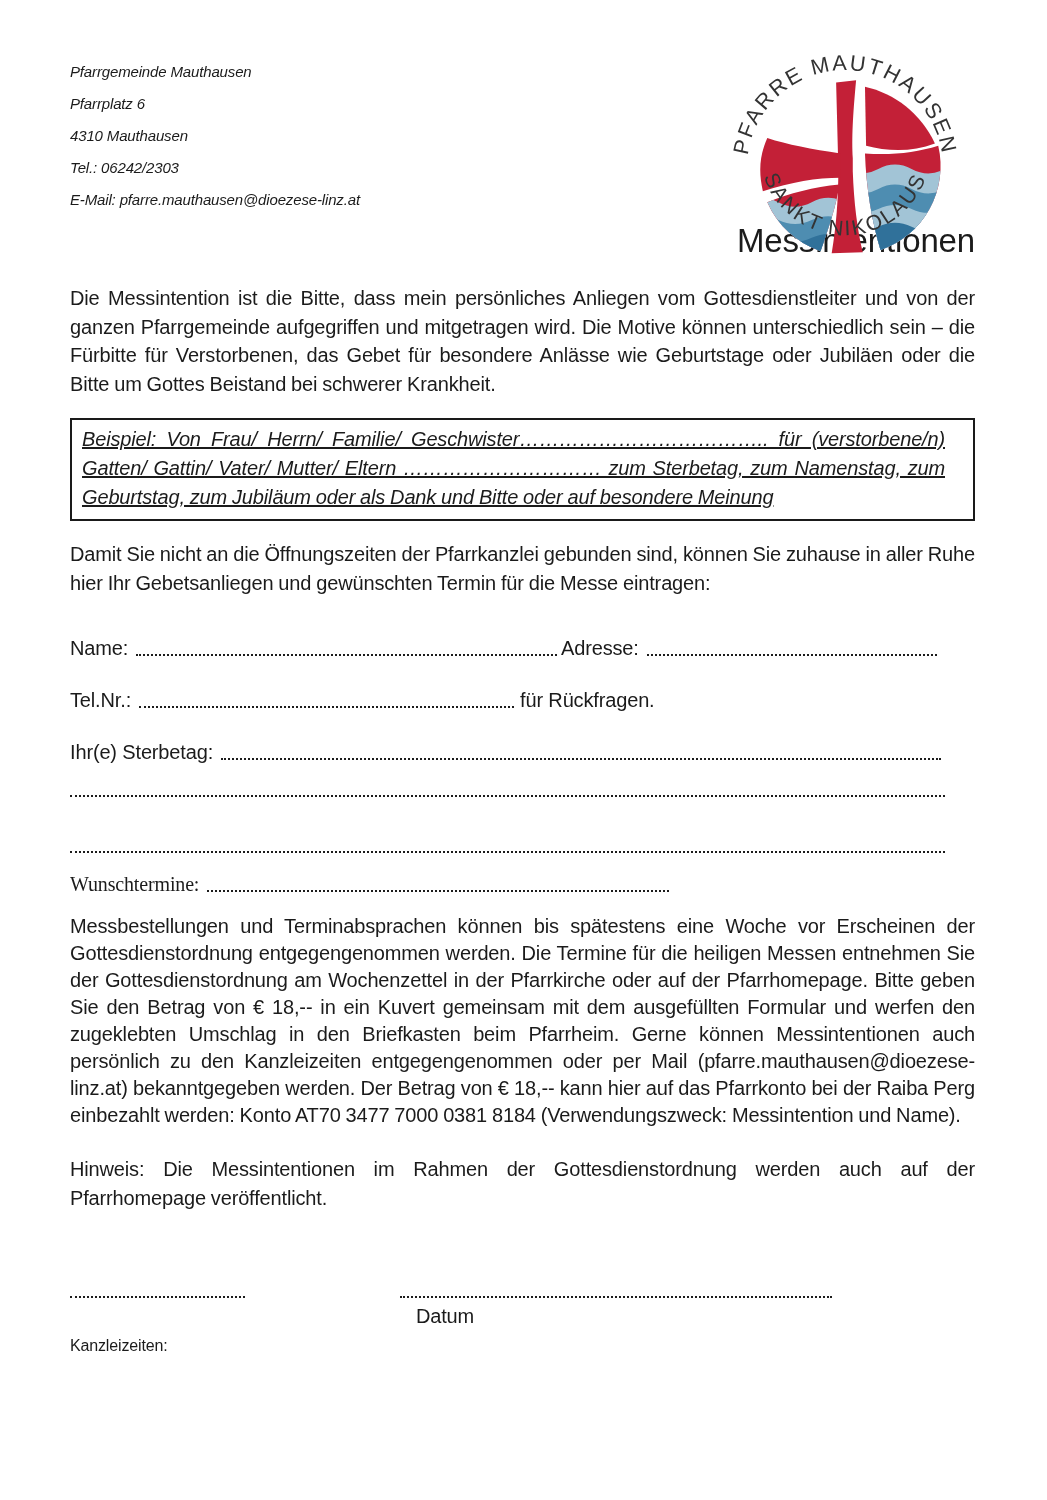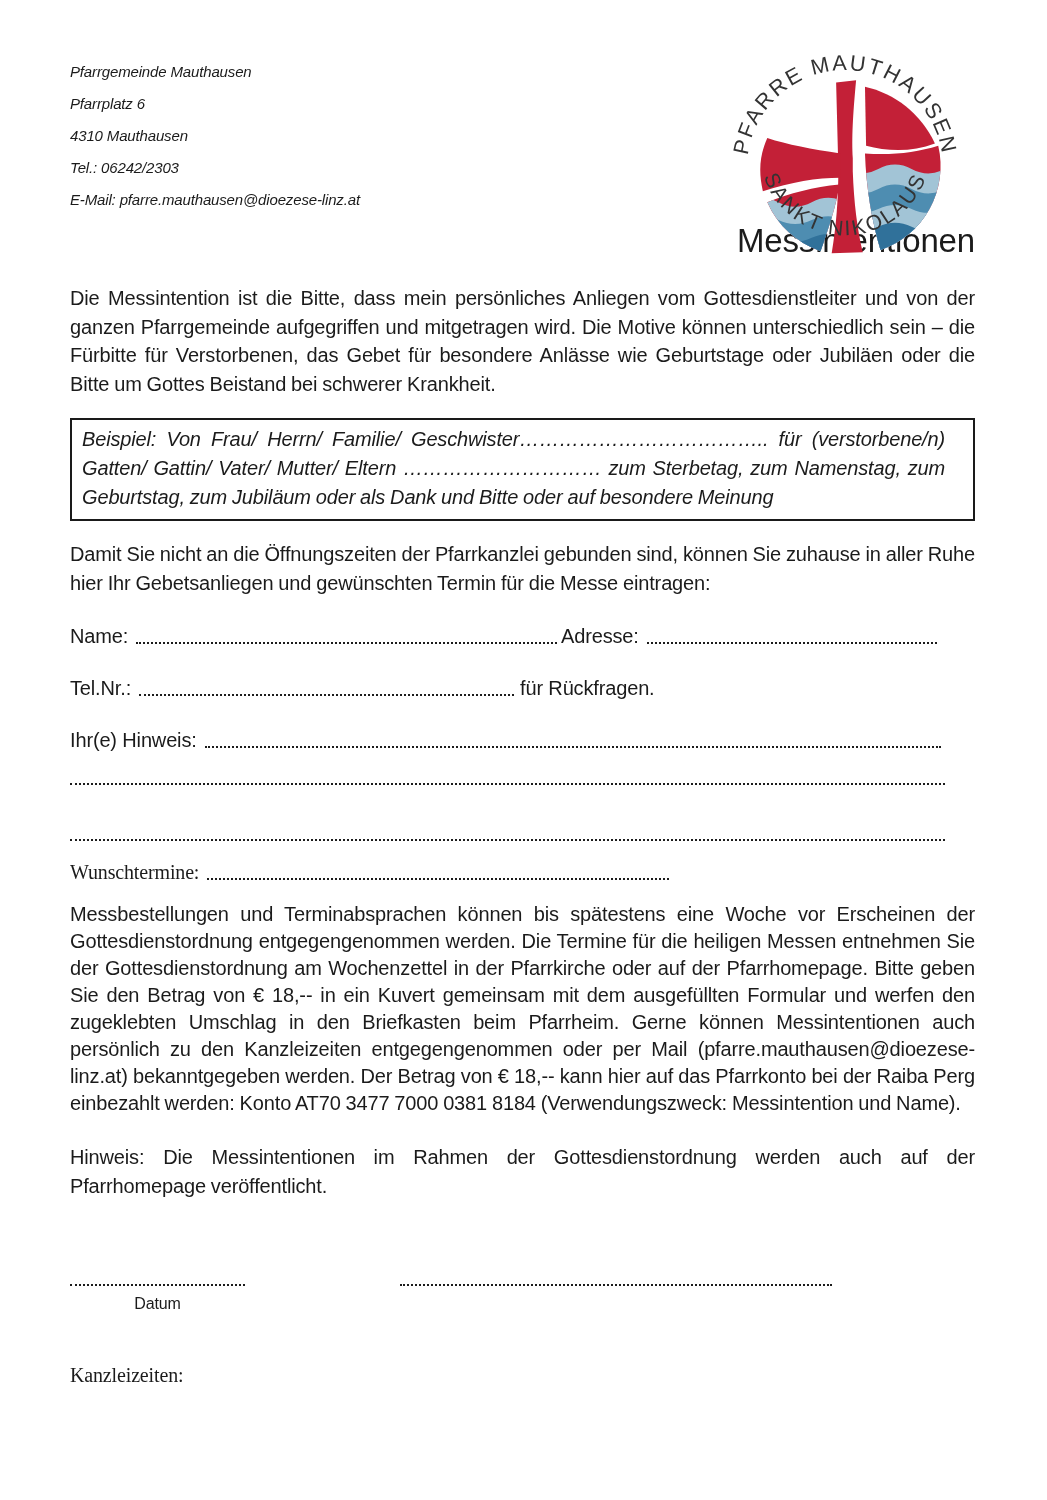--- a/index.html
+++ b/index.html
@@ -24,56 +24,57 @@
     font-size:33px;font-weight:400;text-align:right;line-height:38px;
   }
   .para{
     margin:0;font-size:20px;line-height:28.5px;text-align:justify;word-spacing:-0.5px;
   }
   .p-intro{margin-top:24px;}
   .example-box{
     margin-top:20px;
     border:2px solid #1a1a1a;
     padding:5px 28px 7px 10px;
+    text-decoration:underline;
   }
   .example-box .para{font-style:italic;line-height:29px;}
   .p-instruction{margin-top:19px;}
   .p-info{margin-top:14px;line-height:27px;}
   .p-hint{margin-top:26px;}
   
   .frow{
     display:flex;align-items:flex-end;height:30px;
     font-size:20px;line-height:30px;white-space:nowrap;
   }
   .dots{
     border-bottom:2.5px dotted #1c1c1c;
     margin:0 4px 7px 8px;
     height:2px;
   }
   .grow{flex:1;}
-  .r-name{margin-top:24px;margin-right:34px;}
+  .r-name{margin-top:36px;margin-right:34px;}
   .r-tel{margin-top:22px;}
   .r-anliegen{margin-top:22px;margin-right:30px;}
   .dotline{height:28px;border-bottom:2.5px dotted #1c1c1c;margin-right:30px;}
   .dl1{margin-top:0;}
   .dl2{margin-top:26px;}
   .r-wunsch{margin-top:16px;font-family:Liberation Serif, serif;}
   .w-teldots{width:375px;flex:none;}
   .w-wunschdots{width:462px;flex:none;}
   .tel-suffix{margin-left:2px;}
   
   .sigrow{display:flex;align-items:flex-end;height:26px;margin-top:60px;}
   .sig-d1{width:175px;border-bottom:2.5px dotted #1c1c1c;height:2px;}
   .sig-gap{width:155px;}
   .sig-d2{width:432px;border-bottom:2.5px dotted #1c1c1c;height:2px;}
-  .siglabels{display:flex;font-size:16px;line-height:28px;margin-top:4px;}
+  .siglabels{display:flex;font-size:20px;line-height:28px;margin-top:4px;justify-content:center;}
   .sig-l1{width:175px;text-align:center;}
   .sig-l2{width:432px;text-align:center;}
   
-  .hours{display:flex;margin-top:42px;font-size:20px;line-height:31px;font-family:Liberation Serif, serif;}
+  .hours{display:flex;font-size:16px;line-height:31px;}
   .hours-label{width:133px;flex:none;}
   .hours-lines{margin-left:8px;}
   .hours-line2{margin-left:10px;}
 </style>
 </head>
 <body>
 
 <div class="page">
 
   <svg class="logo" viewBox="0 0 200 200" aria-hidden="true">
@@ -140,21 +141,21 @@
     <span class="dots grow"></span>
   </div>
 
   <div class="frow r-tel">
     <span>Tel.Nr.:</span>
     <span class="dots w-teldots"></span>
     <span class="tel-suffix">für Rückfragen.</span>
   </div>
 
   <div class="frow r-anliegen">
-    <span>Ihr(e) Hinweis:</span>
+    <span>Ihr(e) Sterbetag:</span>
     <span class="dots grow"></span>
   </div>
 
   <div class="dotline dl1"></div>
   <div class="dotline dl2"></div>
 
   <div class="frow r-wunsch">
     <span>Wunschtermine:</span>
     <span class="dots w-wunschdots"></span>
   </div>

